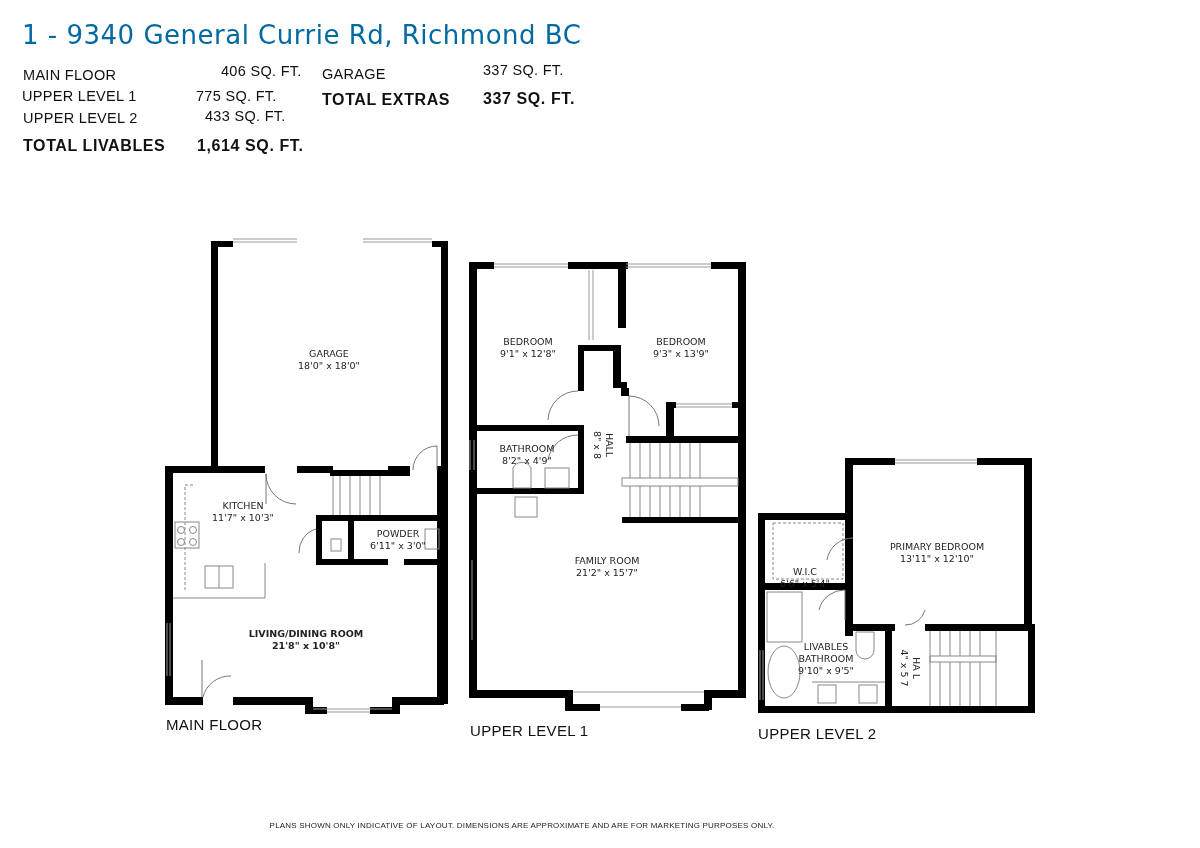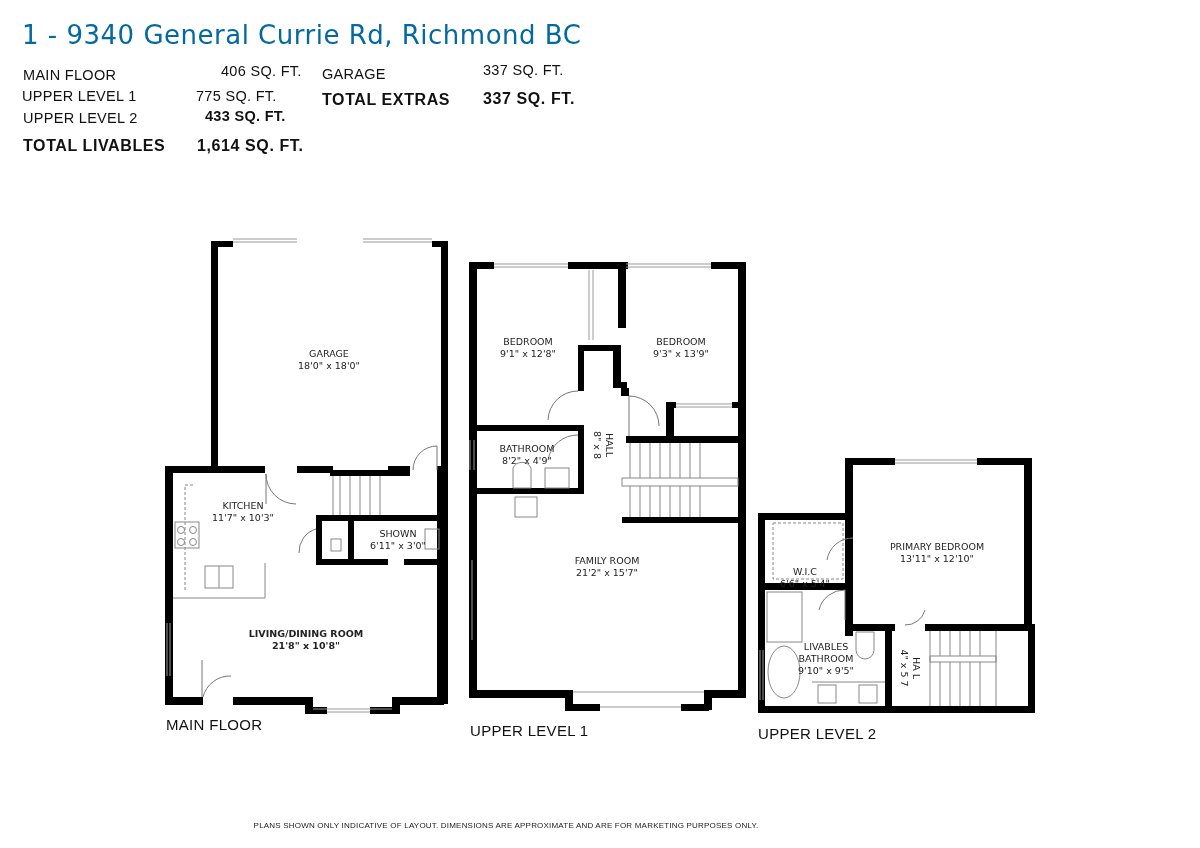--- a/index.html
+++ b/index.html
@@ -1,37 +1,37 @@
 <!DOCTYPE html>
 <html><head>
 <meta charset="utf-8">
 <style>
   html, body { margin:0; padding:0; background:#ffffff; }
   body { width:1200px; height:848px; position:relative; overflow:hidden; font-family:"DejaVu Sans", sans-serif; color:#111; }
   .title { position:absolute; left:22px; top:20px; font-size:26px; font-weight:500; letter-spacing:0.5px; font-family:"DejaVu Sans", sans-serif; color:#0369a1; }
   .stat { position:absolute; font-family:"Liberation Sans", sans-serif; font-size:14.5px; color:#111; white-space:nowrap; letter-spacing:0.3px; }
   .stat.bold { font-weight:bold; font-size:16px; letter-spacing:0.6px; }
   .floor-label { position:absolute; font-family:"Liberation Sans", sans-serif; font-size:15px; color:#111; letter-spacing:0.3px; }
-  .disclaimer { position:absolute; left:0; width:1012px; top:821px; text-align:center; font-family:"Liberation Sans", sans-serif; font-size:8px; color:#222; letter-spacing:0.2px; }
+  .disclaimer { position:absolute; left:16px; width:1012px; top:821px; text-align:center; font-family:"Liberation Sans", sans-serif; font-size:8px; color:#222; letter-spacing:0.2px; }
   svg.plan { position:absolute; left:0; top:0; }
   .room-label { position:absolute; font-family:"DejaVu Sans", sans-serif; font-size:9.5px; color:#222; text-align:center; line-height:12px; white-space:nowrap; transform:translateX(-50%); }
   .room-label span { display:block; }
   .rot { transform:translate(-50%,-50%) rotate(90deg); transform-origin:center; }
 </style>
 </head>
 <body>
 
 <div class="title">1 - 9340 General Currie Rd, Richmond BC</div>
 
 <div class="stat" style="left:23px;top:67px;">MAIN FLOOR</div>
 <div class="stat" style="left:221px;top:63px;">406 SQ. FT.</div>
 <div class="stat" style="left:22px;top:88px;">UPPER LEVEL 1</div>
 <div class="stat" style="left:196px;top:88px;">775 SQ. FT.</div>
 <div class="stat" style="left:23px;top:110px;">UPPER LEVEL 2</div>
-<div class="stat" style="left:205px;top:108px;font-weight:bold;">433 SQ. FT.</div>
+<div class="stat" style="left:205px;top:108px;">433 SQ. FT.</div>
 <div class="stat bold" style="left:23px;top:137px;">TOTAL LIVABLES</div>
 <div class="stat bold" style="left:197px;top:137px;">1,614 SQ. FT.</div>
 
 <div class="stat" style="left:322px;top:66px;">GARAGE</div>
 <div class="stat" style="left:483px;top:62px;">337 SQ. FT.</div>
 <div class="stat bold" style="left:322px;top:91px;">TOTAL EXTRAS</div>
 <div class="stat bold" style="left:483px;top:90px;">337 SQ. FT.</div>
 
 <svg class="plan" width="1200" height="848" viewBox="0 0 1200 848">
   <g fill="#000">
@@ -213,21 +213,21 @@
 
 <div class="room-label" style="left:329px;top:348px;">
   <span>GARAGE</span>
   <span>18'0" x 18'0"</span>
 </div>
 <div class="room-label" style="left:243px;top:500px;">
   <span>KITCHEN</span>
   <span>11'7" x 10'3"</span>
 </div>
 <div class="room-label" style="left:398px;top:528px;">
-  <span>SHOWN</span>
+  <span>POWDER</span>
   <span>6'11" x 3'0"</span>
 </div>
 <div class="room-label" style="left:306px;top:628px;font-weight:bold;">
   <span>LIVING/DINING ROOM</span>
   <span>21'8" x 10'8"</span>
 </div>
 
 <div class="room-label" style="left:528px;top:336px;">
   <span>BEDROOM</span>
   <span>9'1" x 12'8"</span>

